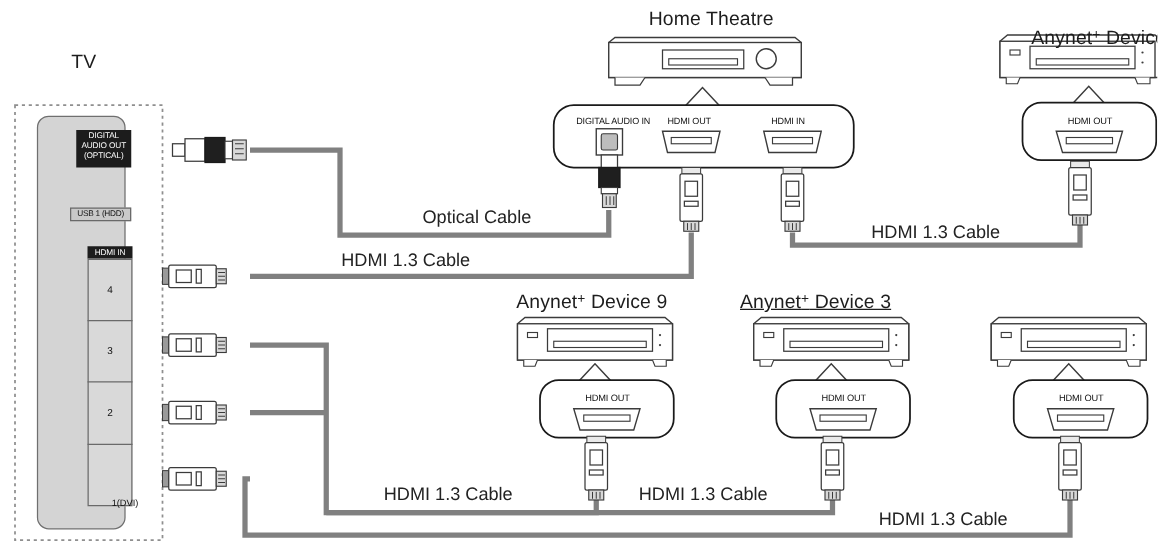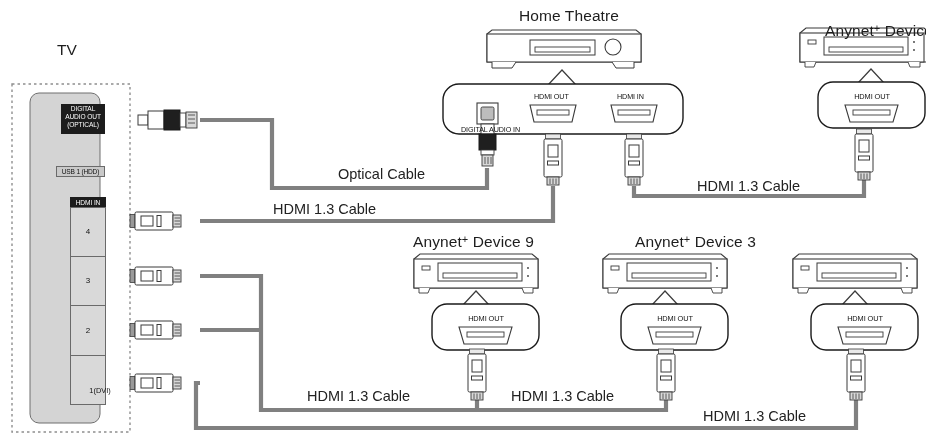--- a/index.html
+++ b/index.html
@@ -264,40 +264,40 @@
 
   <div style="position:absolute; left:70px; top:207px; width:36px; height:198px;
               border:0.8px solid #6a6a6a; background:#d9d9d9;"></div>
   <div style="position:absolute; left:70px; top:256px; width:36px; height:0; border-top:0.8px solid #6a6a6a;"></div>
   <div style="position:absolute; left:70px; top:305px; width:36px; height:0; border-top:0.8px solid #6a6a6a;"></div>
   <div style="position:absolute; left:70px; top:355px; width:36px; height:0; border-top:0.8px solid #6a6a6a;"></div>
 
   <div class="tvport-num" style="left:70px; top:227px; width:36px;">4</div>
   <div class="tvport-num" style="left:70px; top:276px; width:36px;">3</div>
   <div class="tvport-num" style="left:70px; top:326px; width:36px;">2</div>
-  <div class="tvport-num" style="left:70px; top:386px; width:60px; font-size:7.4px;">1(DVI)</div>
+  <div class="tvport-num" style="left:70px; top:398px; width:60px; font-size:7.4px;">1(DVI)</div>
 
   <div class="ttl" style="left:57px; top:41px;">TV</div>
 
   <div class="ttl" style="left:519px; top:7px;text-align:right;">Home Theatre</div>
 
   <div class="ttl" style="left:793px; top:22px;margin-left:32px;">
     <span>Anynet</span><sup>+</sup><span> Device 1</span>
   </div>
 
   <div class="ttl" style="left:413px; top:233px;">
     <span>Anynet</span><sup>+</sup><span> Device 9</span>
   </div>
 
-  <div class="ttl" style="left:635px; top:233px;">
+  <div class="ttl" style="left:592px; top:233px;text-decoration:underline;">
     <span>Anynet</span><sup>+</sup><span> Device 3</span>
   </div>
 
 
-  <div class="portlbl" style="left:461px; top:92px;margin-top:33px;">DIGITAL AUDIO IN</div>
+  <div class="portlbl" style="left:461px; top:92px;">DIGITAL AUDIO IN</div>
   <div class="portlbl" style="left:534px; top:92px;">HDMI OUT</div>
   <div class="portlbl" style="left:617px; top:92px;">HDMI IN</div>
 
   <div class="hdmiout-lbl" style="left:840px; top:92px; width:64px;">HDMI OUT</div>
   <div class="hdmiout-lbl" style="left:454px; top:314px; width:64px;">HDMI OUT</div>
   <div class="hdmiout-lbl" style="left:643px; top:314px; width:64px;">HDMI OUT</div>
   <div class="hdmiout-lbl" style="left:833px; top:314px; width:64px;">HDMI OUT</div>
 
   <div class="cablelbl" style="left:338px; top:166px;">Optical Cable</div>
   <div class="cablelbl" style="left:273px; top:201px;">HDMI 1.3 Cable</div>

